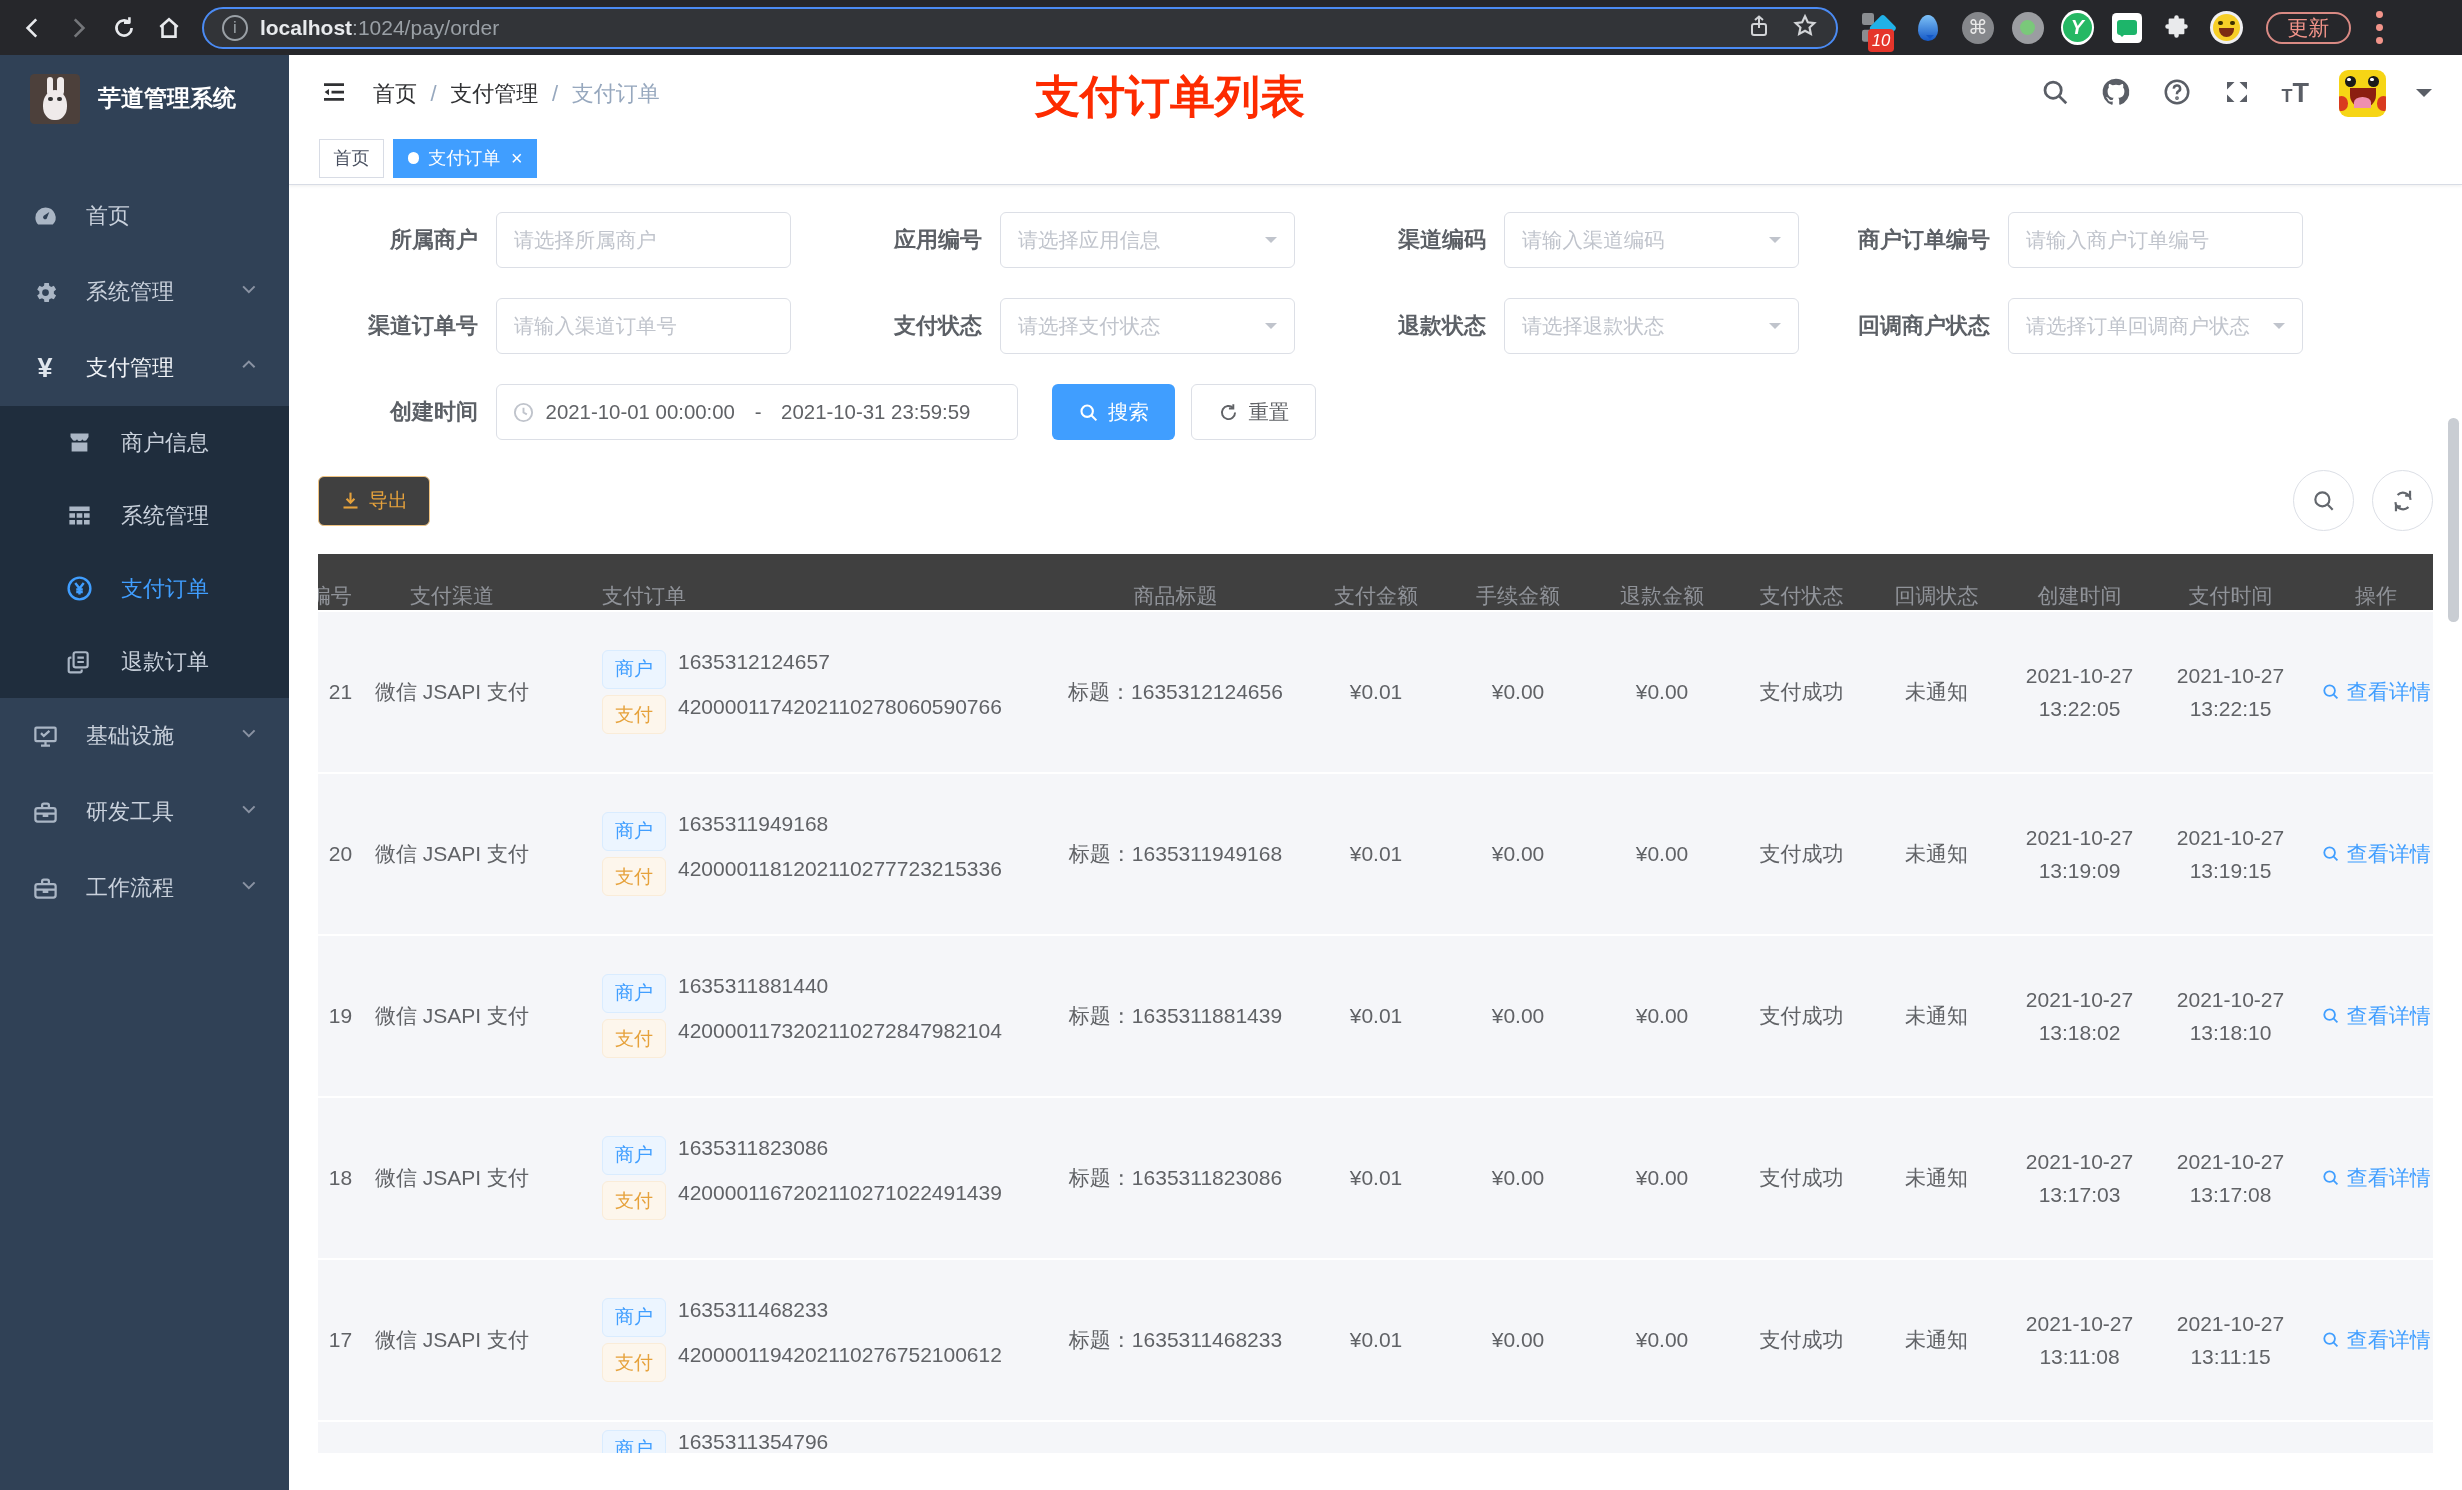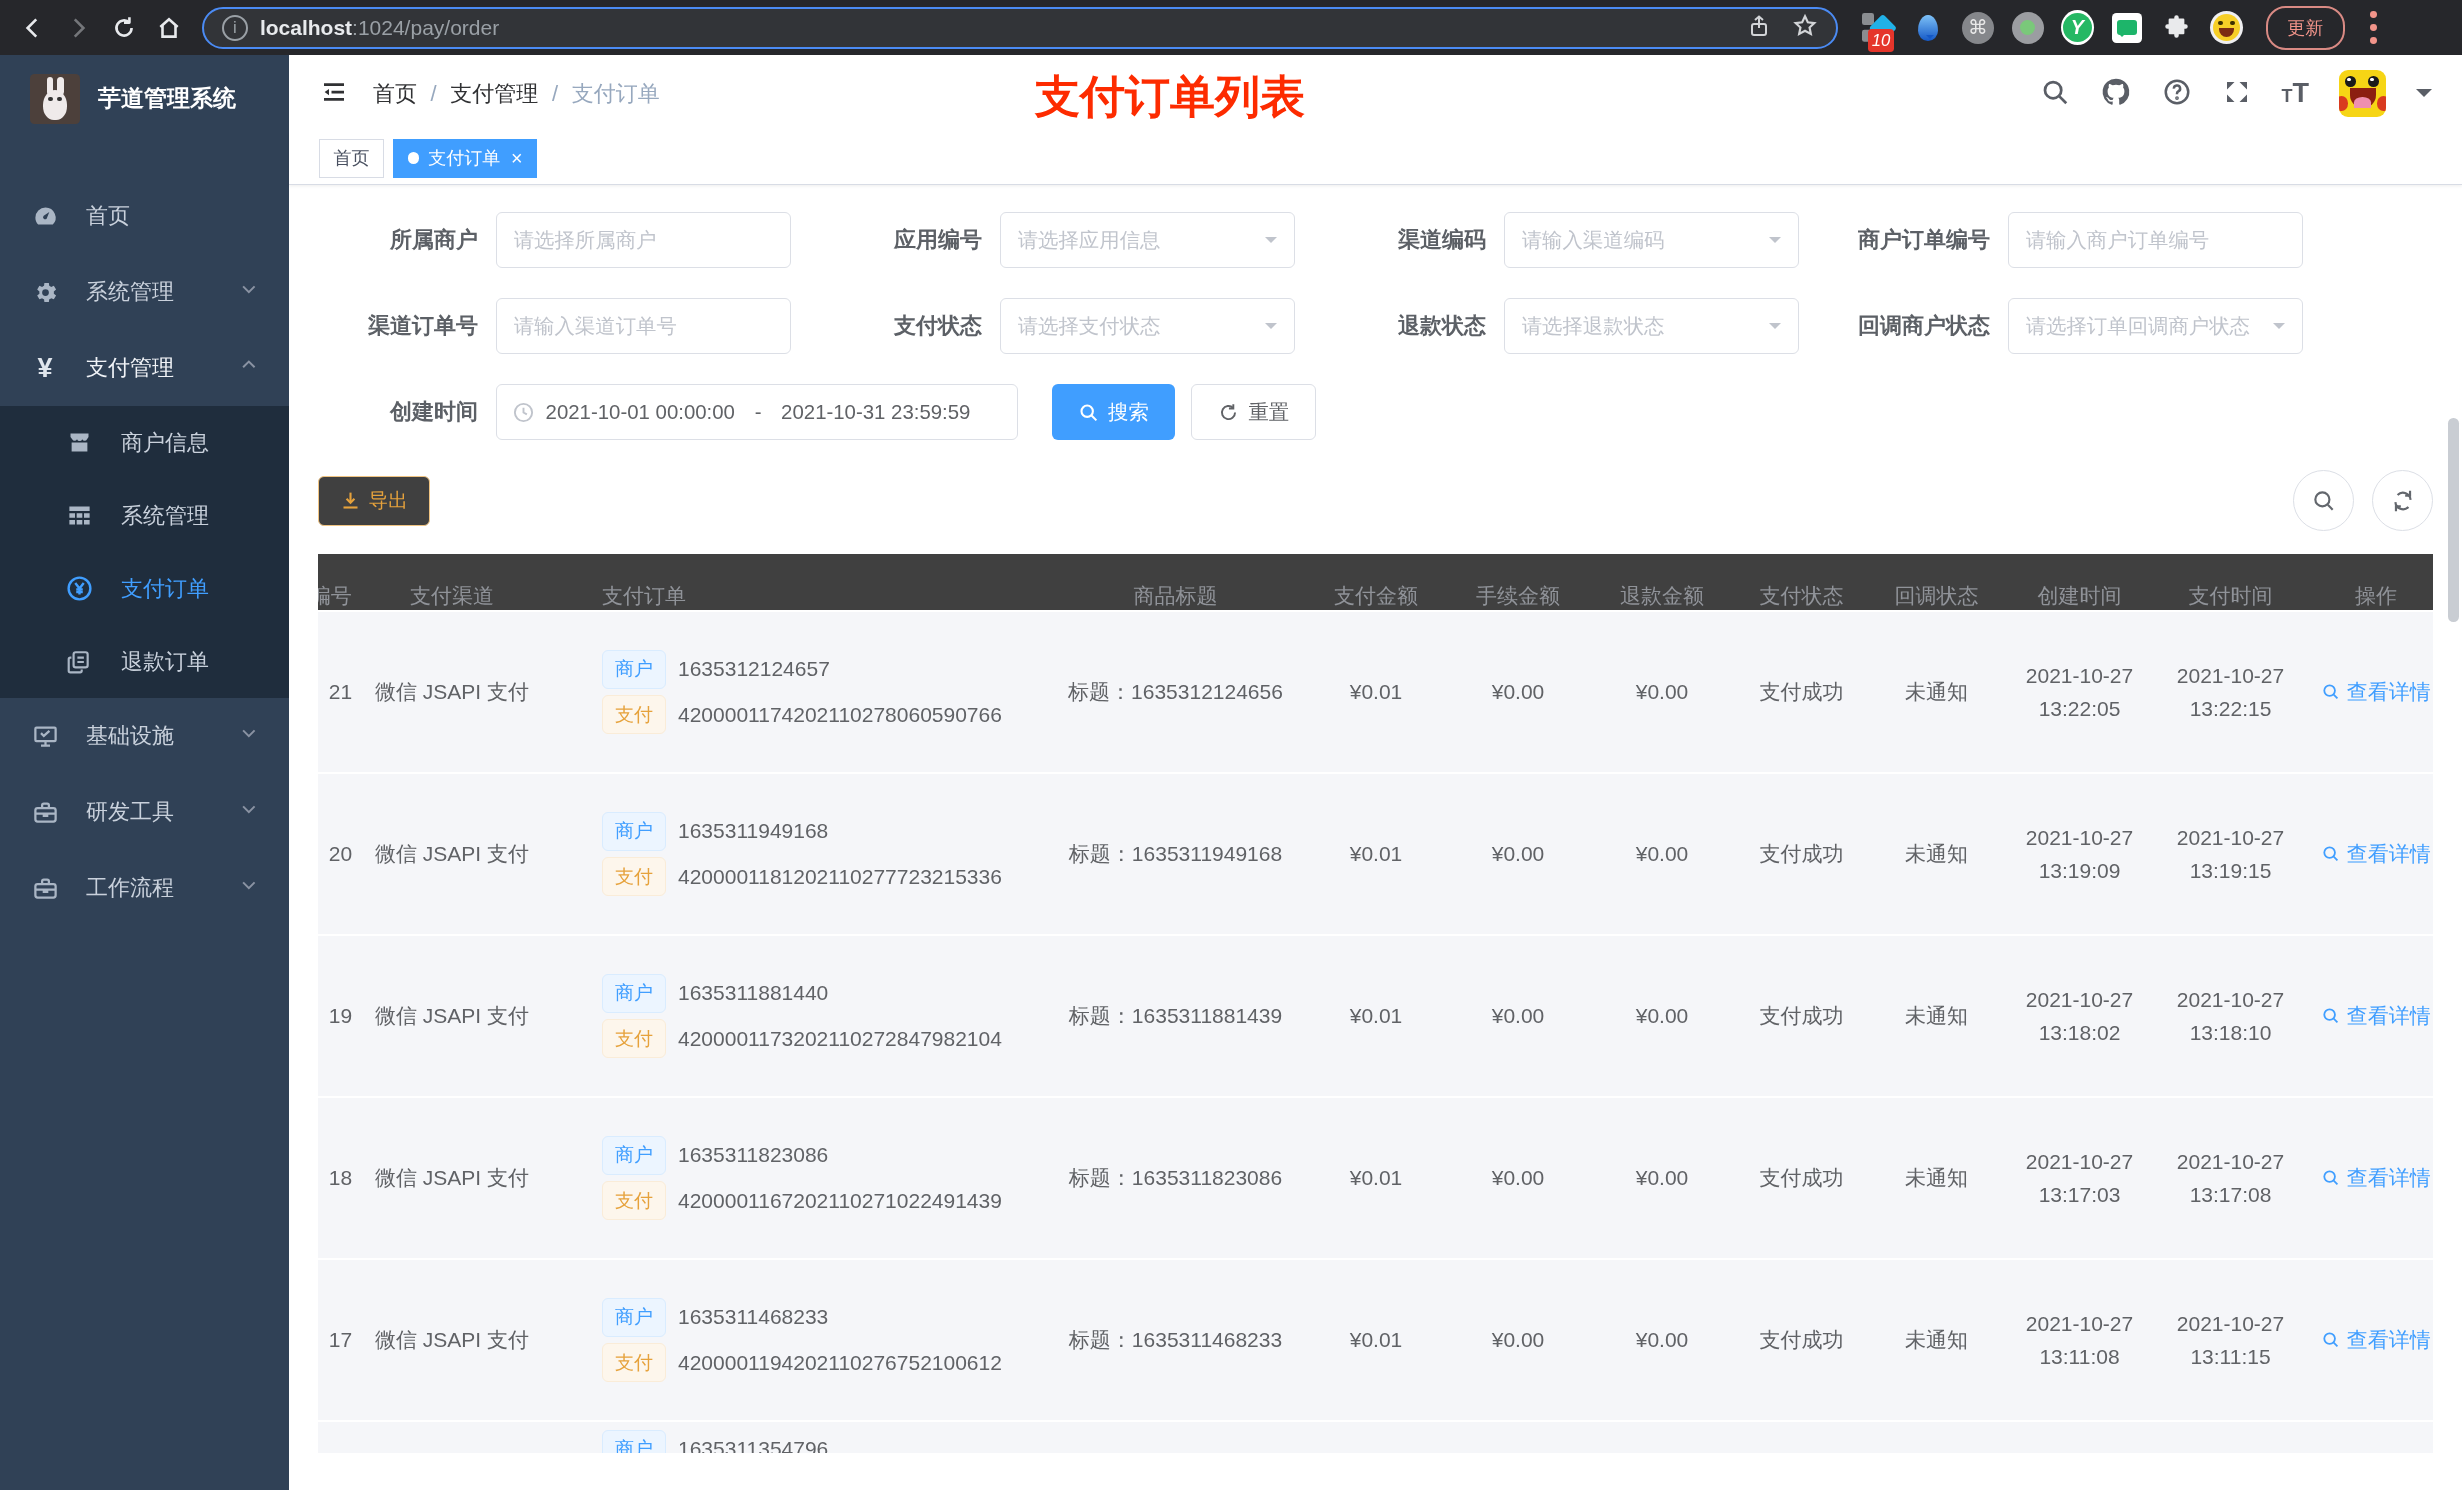--- a/index.html
+++ b/index.html
@@ -34,22 +34,22 @@
   .ext-y { width:35px; height:35px; border-radius:50%; background:#fff; display:flex; align-items:center; justify-content:center; }
   .ext-y-in { width:29px; height:29px; border-radius:50%; background:#25b864; color:#fff; font-size:19.7px; font-weight:bold; display:flex; align-items:center; justify-content:center; }
   .ext-chat { width:30px; height:30px; background:#fff; border-radius:4.5px; display:flex; align-items:center; justify-content:center; }
   .ext-chat-bubble { width:19.7px; height:15px; background:#1db56a; border-radius:3px; position:relative; }
   .ext-chat-bubble::after { content:""; position:absolute; left:1.5px; bottom:-5.3px; border:3.8px solid transparent; border-top-color:#1db56a; }
   .ext-emoji { width:33px; height:33px; border-radius:50%; background:#efeff1; display:flex; align-items:center; justify-content:center; }
   .ext-emoji-face { width:27px; height:27px; border-radius:50%; background:#f7cf27; position:relative; }
   .ext-emoji-face::before { content:""; position:absolute; left:5.3px; top:6.8px; width:4.5px; height:4.5px; border-radius:50%;
     background:#3c2f00; box-shadow:12px 0 0 #3c2f00; }
   .ext-emoji-face::after { content:""; position:absolute; left:6px; top:14.4px; width:15px; height:8.3px; border-radius:0 0 15px 15px; background:#7c2c12; }
-  .update-btn { height:44px; padding:0 19.7px; border:2.3px solid #d98a84; border-radius:19.7px; color:#f2948a;
-    font-size:18px; display:flex; align-items:center; flex:none; margin-left:6px; }
+  .update-btn { height:32px; padding:0 19.7px; border:2.3px solid #d98a84; border-radius:19.7px; color:#f2948a;
+    font-size:21px; display:flex; align-items:center; flex:none; margin-left:6px; }
   .menu-dots { width:23px; display:flex; flex-direction:column; align-items:center; margin-left:16.7px; }
   .menu-dots i { width:6.8px; height:6.8px; border-radius:50%; background:#f2948a; margin:3px 0; }
 
   
   .app { display:flex; height:1435px; }
 
   
   .sidebar { width:289px; background:#304156; flex:none; color:#c9d1dc; overflow:hidden; }
   .logo-row { height:87px; display:flex; align-items:center; padding-left:30px; }
   .logo-img { width:50px; height:50px; border-radius:4.5px; background:#4c403b; position:relative; overflow:hidden; flex:none; }
@@ -136,21 +136,21 @@
   .c-order { width:504px; text-align:left; padding-left:61px; }
   .c-title { width:261px; }
   .c-amt { width:140px; }
   .c-fee { width:144px; }
   .c-refund { width:144px; }
   .c-status { width:135px; }
   .c-notify { width:135px; }
   .c-date { width:151px; }
   .c-op { width:140px; }
   .body-row { height:162px; }
-  .order-line { display:flex; align-items:center; margin:6.8px 0; }
+  .order-line { display:flex; align-items:flex-start; margin:6.8px 0; }
   .el-tag { height:39px; padding:0 12px; border-radius:6px; font-size:19px; display:inline-flex; align-items:center;
     margin-right:12px; flex:none; }
   .tag-blue { background:#ecf5ff; border:0.8px solid #d9ecff; color:#409eff; }
   .tag-orange { background:#fdf6ec; border:0.8px solid #faecd8; color:#e6a23c; }
   .date-cell div { line-height:33px; }
   .op-link { color:#409eff; display:inline-flex; align-items:center; cursor:pointer; }
   .op-link svg { margin-right:6px; }
   .partial-row { height:33px; overflow:hidden; align-items:flex-start; padding-top:7.6px; }
   .page-scrollbar { position:absolute; right:3px; top:363px; width:10.6px; height:204px; background:#c9cdd3; border-radius:5.3px; }
 </style>

